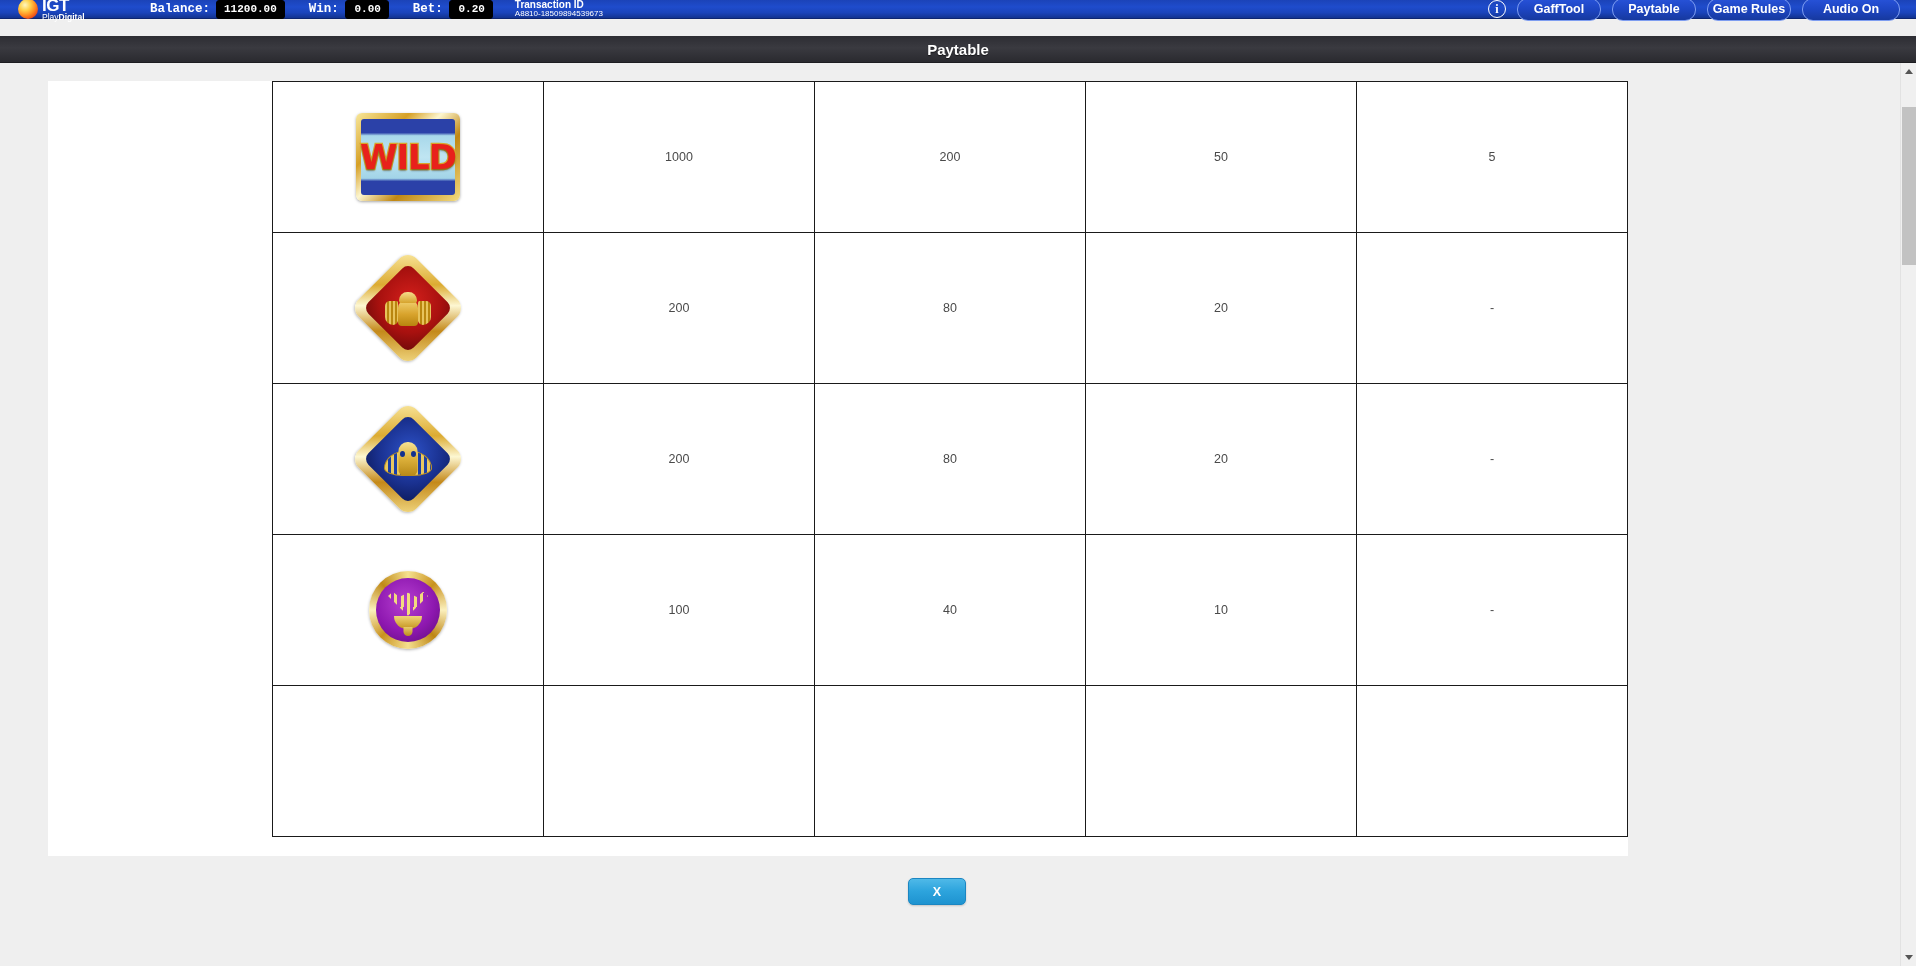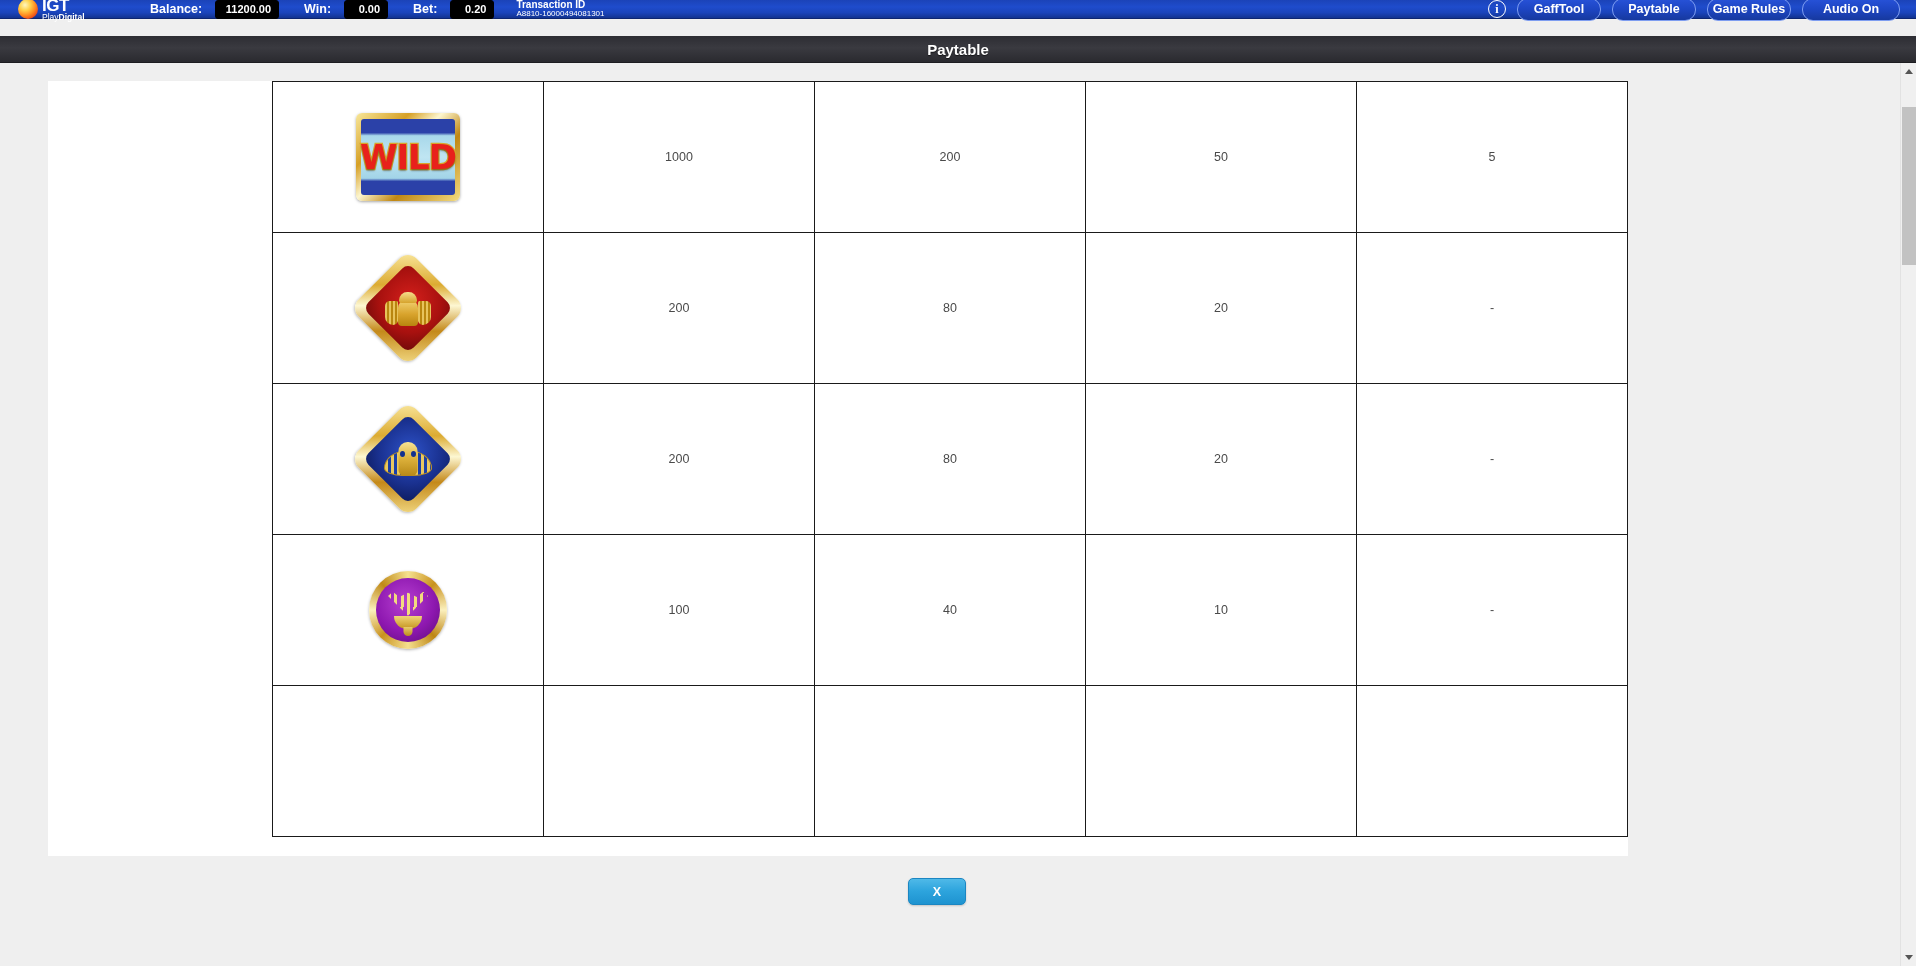--- a/index.html
+++ b/index.html
@@ -49,28 +49,29 @@
     font-size: 8.5px;
     display: block;
     margin-top: -1px;
   }
   .logo-sub b { font-weight: bold; }
 
   #meters {
     display: flex;
     align-items: center;
     margin-left: 22px;
-    gap: 7px;
+    gap: 0px;
+    font-family: Liberation Mono, monospace;
   }
   .meter-label {
     color: #ffffff;
     font-size: 12.5px;
     font-weight: bold;
     margin-right: 6px;
-    margin-left: 18px;
+    margin-left: 24px;
     white-space: nowrap;
   }
   .meter-label:first-child { margin-left: 0; }
   .meter-box {
     background: #000000;
     color: #ffffff;
     font-size: 11px;
     font-weight: bold;
     text-align: right;
     padding: 2px 7px 3px 7px;
@@ -434,21 +435,21 @@
     <span class="meter-label">Balance:</span>
     <span class="meter-box wide">11200.00</span>
     <span class="meter-label">Win:</span>
     <span class="meter-box">0.00</span>
     <span class="meter-label">Bet:</span>
     <span class="meter-box">0.20</span>
   </div>
 
   <div id="txn">
     <span class="t-label">Transaction ID</span>
-    <span class="t-value">A8810-16000494081301</span>
+    <span class="t-value">A8810-18509894539673</span>
   </div>
 
   <div id="top-right">
     <div class="info-icon">i</div>
     <div class="pill">GaffTool</div>
     <div class="pill">Paytable</div>
     <div class="pill">Game Rules</div>
     <div class="pill wide">Audio On</div>
   </div>
 </div>

